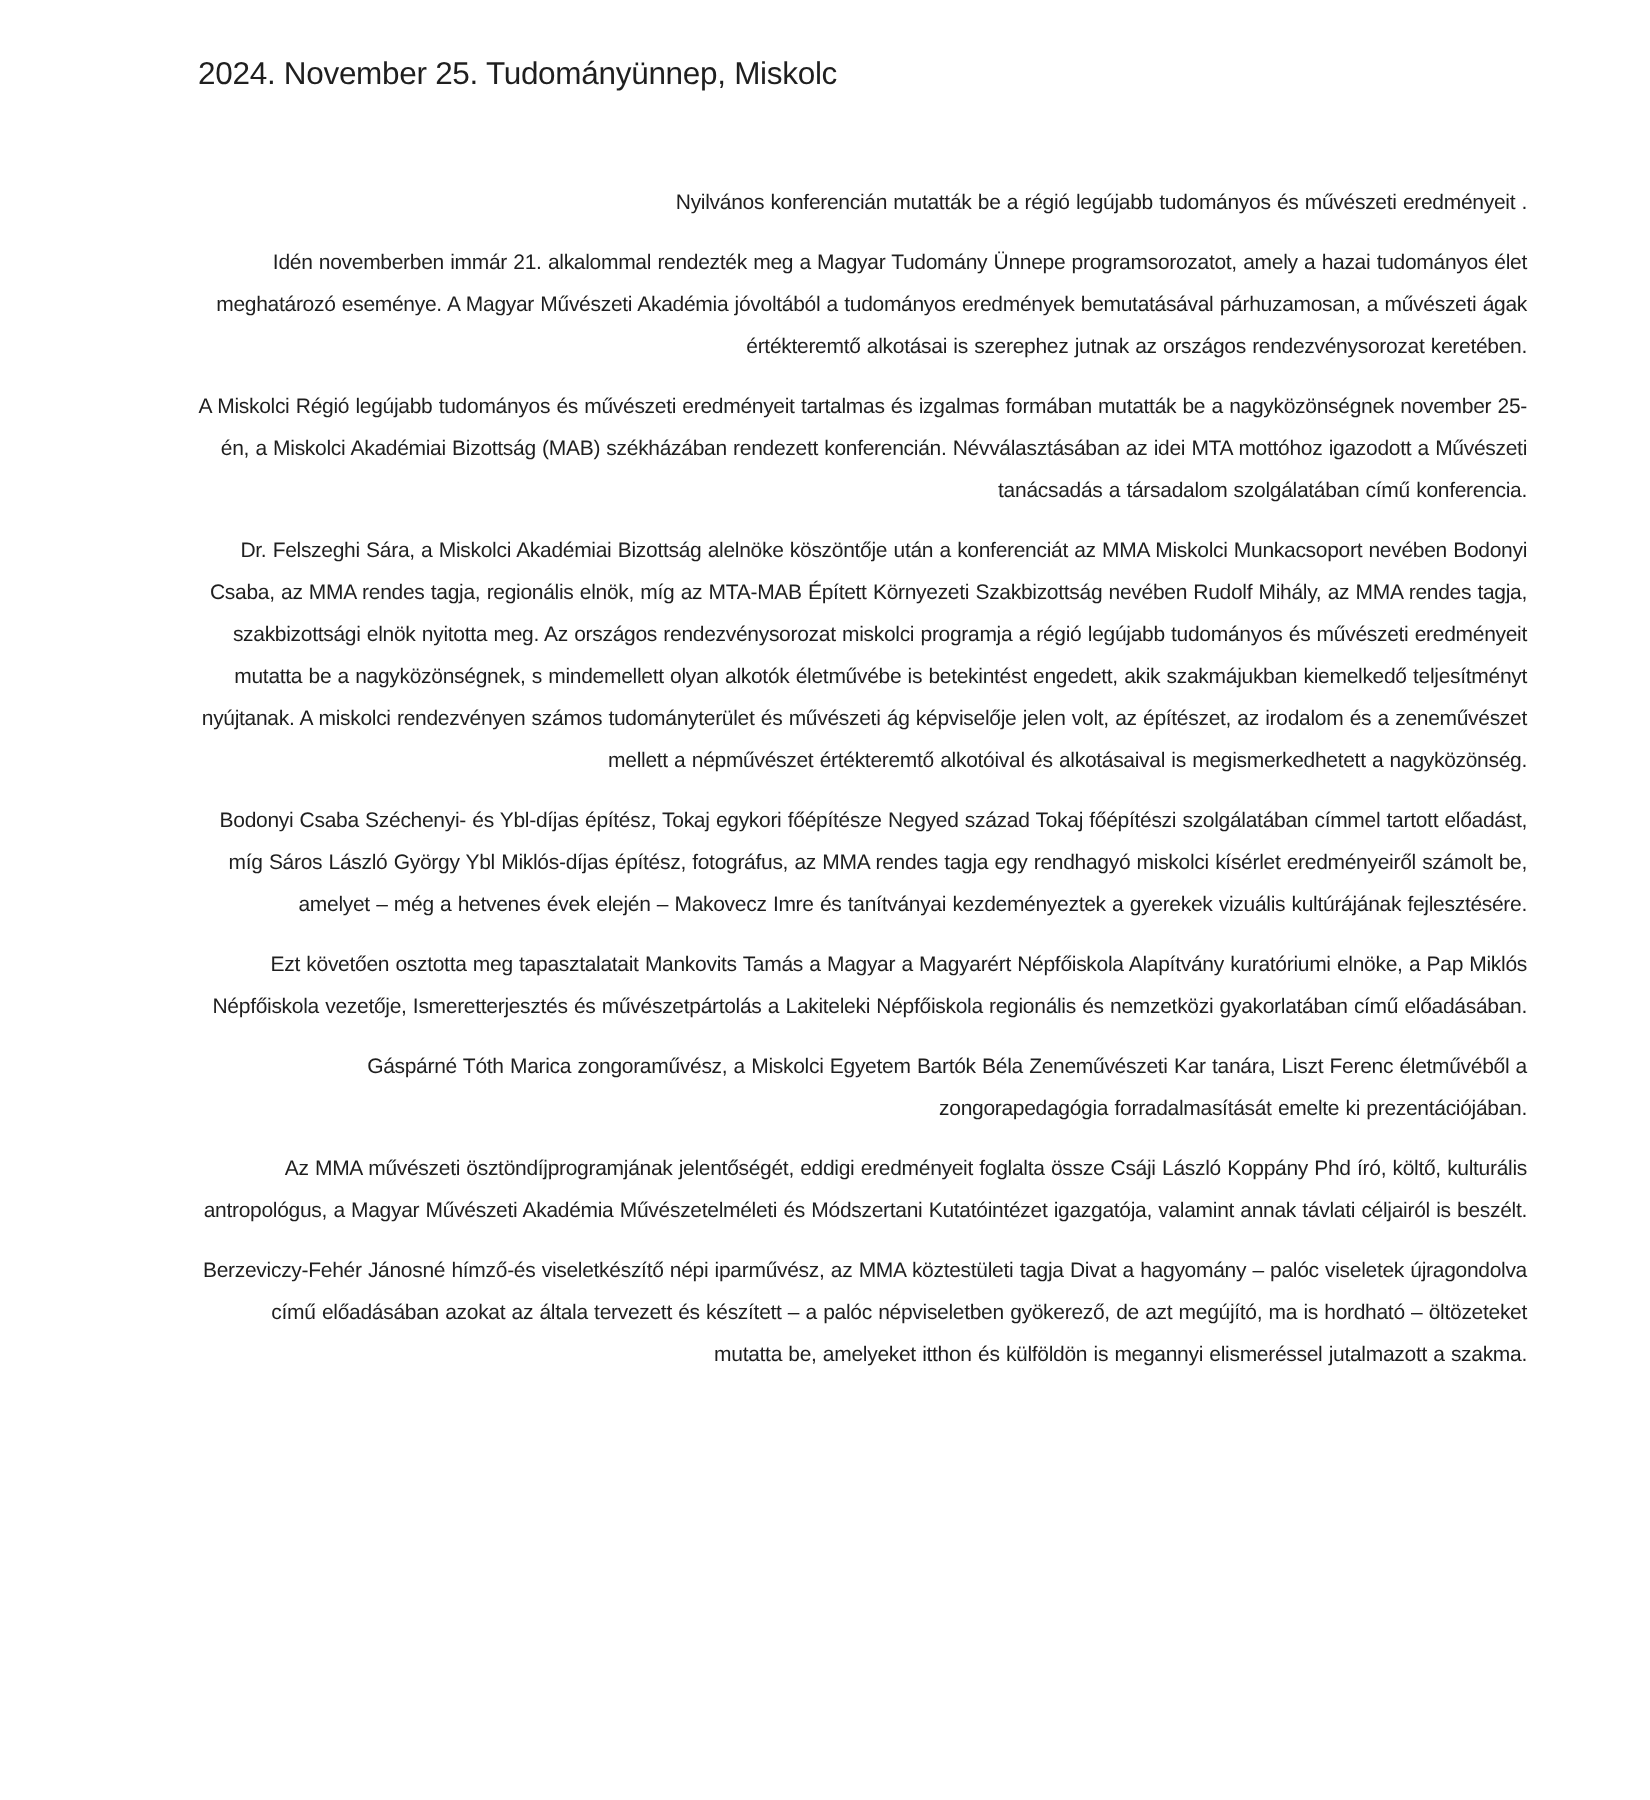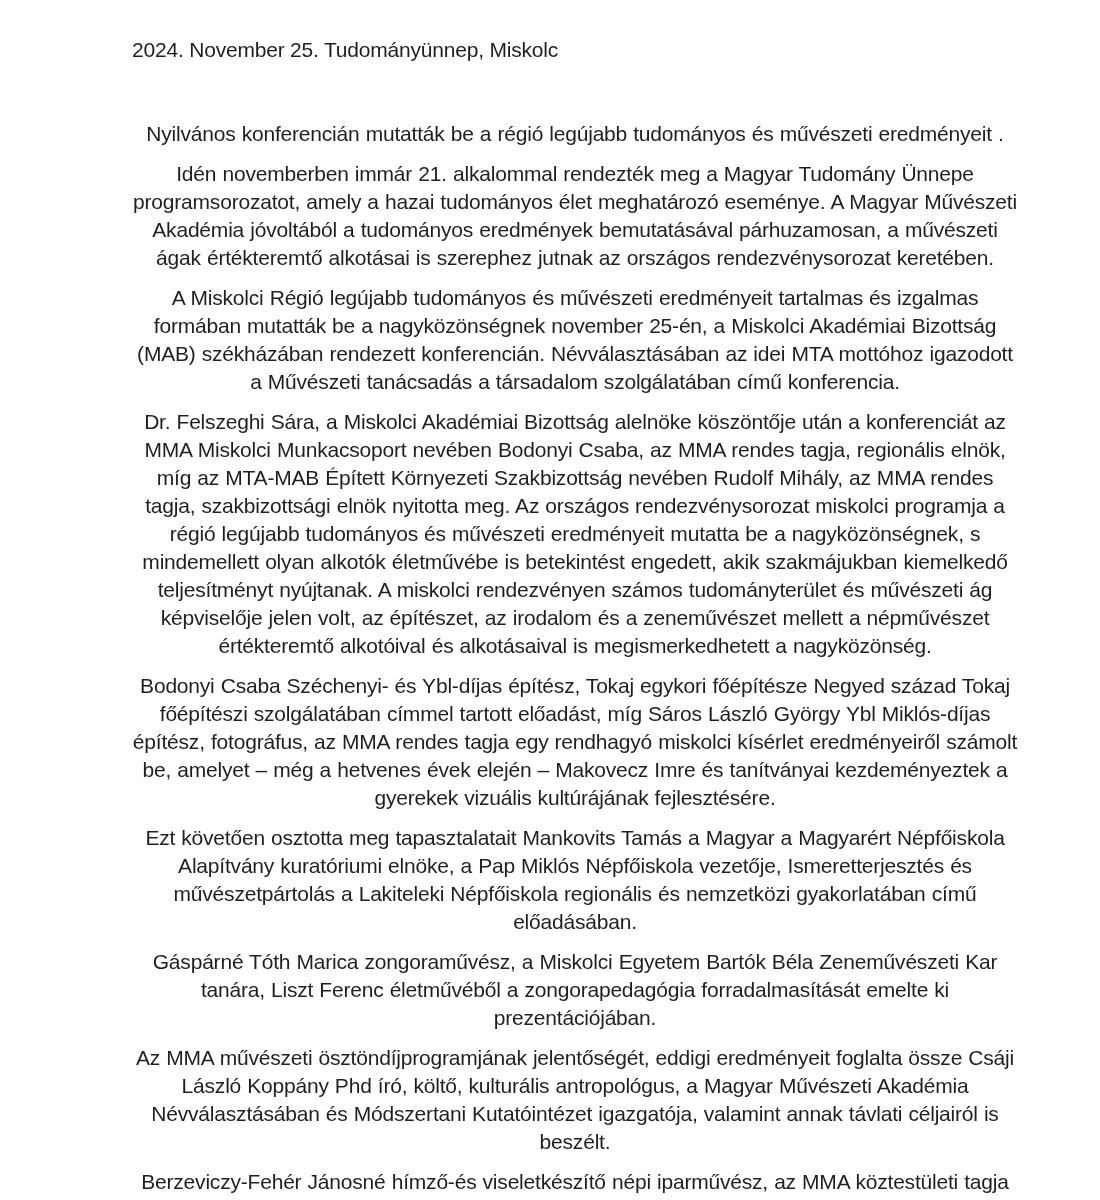--- a/index.html
+++ b/index.html
@@ -23,25 +23,25 @@
   .doc-body {
     width: 886px;
   }
   .date-line {
     font-size: 21px;
     line-height: 28px;
     letter-spacing: -0.2px;
     margin: 0 0 56px 0;
   }
   .para {
-    font-size: 21px;
+    font-size: 14px;
     line-height: 28px;
     letter-spacing: -0.2px;
     margin: 0 0 12px 0;
-    text-align: center;
+    text-align: right;
     word-spacing: 0.5px;
   }
 </style>
 </head>
 <body>
 
 <div class="page">
   <div class="doc-body">
     <p class="date-line">2024. November 25. Tudományünnep, Miskolc</p>
 
@@ -52,17 +52,17 @@
     <p class="para">A Miskolci Régió legújabb tudományos és művészeti eredményeit tartalmas és izgalmas formában mutatták be a nagyközönségnek november 25-én, a Miskolci Akadémiai Bizottság (MAB) székházában rendezett konferencián. Névválasztásában az idei MTA mottóhoz igazodott a Művészeti tanácsadás a társadalom szolgálatában című konferencia.</p>
 
     <p class="para">Dr. Felszeghi Sára, a Miskolci Akadémiai Bizottság alelnöke köszöntője után a konferenciát az MMA Miskolci Munkacsoport nevében Bodonyi Csaba, az MMA rendes tagja, regionális elnök, míg az MTA-MAB Épített Környezeti Szakbizottság nevében Rudolf Mihály, az MMA rendes tagja, szakbizottsági elnök nyitotta meg. Az országos rendezvénysorozat miskolci programja a régió legújabb tudományos és művészeti eredményeit mutatta be a nagyközönségnek, s mindemellett olyan alkotók életművébe is betekintést engedett, akik szakmájukban kiemelkedő teljesítményt nyújtanak. A miskolci rendezvényen számos tudományterület és művészeti ág képviselője jelen volt, az építészet, az irodalom és a zeneművészet mellett a népművészet értékteremtő alkotóival és alkotásaival is megismerkedhetett a nagyközönség.</p>
 
     <p class="para">Bodonyi Csaba Széchenyi- és Ybl-díjas építész, Tokaj egykori főépítésze Negyed század Tokaj főépítészi szolgálatában címmel tartott előadást, míg Sáros László György Ybl Miklós-díjas építész, fotográfus, az MMA rendes tagja egy rendhagyó miskolci kísérlet eredményeiről számolt be, amelyet – még a hetvenes évek elején – Makovecz Imre és tanítványai kezdeményeztek a gyerekek vizuális kultúrájának fejlesztésére.</p>
 
     <p class="para">Ezt követően osztotta meg tapasztalatait Mankovits Tamás a Magyar a Magyarért Népfőiskola Alapítvány kuratóriumi elnöke, a Pap Miklós Népfőiskola vezetője, Ismeretterjesztés és művészetpártolás a Lakiteleki Népfőiskola regionális és nemzetközi gyakorlatában című előadásában.</p>
 
     <p class="para">Gáspárné Tóth Marica zongoraművész, a Miskolci Egyetem Bartók Béla Zeneművészeti Kar tanára, Liszt Ferenc életművéből a zongorapedagógia forradalmasítását emelte ki prezentációjában.</p>
 
-    <p class="para">Az MMA művészeti ösztöndíjprogramjának jelentőségét, eddigi eredményeit foglalta össze Csáji László Koppány Phd író, költő, kulturális antropológus, a Magyar Művészeti Akadémia Névválasztásában és Módszertani Kutatóintézet igazgatója, valamint annak távlati céljairól is beszélt.</p>
+    <p class="para">Az MMA művészeti ösztöndíjprogramjának jelentőségét, eddigi eredményeit foglalta össze Csáji László Koppány Phd író, költő, kulturális antropológus, a Magyar Művészeti Akadémia Művészetelméleti és Módszertani Kutatóintézet igazgatója, valamint annak távlati céljairól is beszélt.</p>
 
     <p class="para">Berzeviczy-Fehér Jánosné hímző-és viseletkészítő népi iparművész, az MMA köztestületi tagja Divat a hagyomány – palóc viseletek újragondolva című előadásában azokat az általa tervezett és készített – a palóc népviseletben gyökerező, de azt megújító, ma is hordható – öltözeteket mutatta be, amelyeket itthon és külföldön is megannyi elismeréssel jutalmazott a szakma.</p>
   </div>
 </div>
 
 </body></html>

